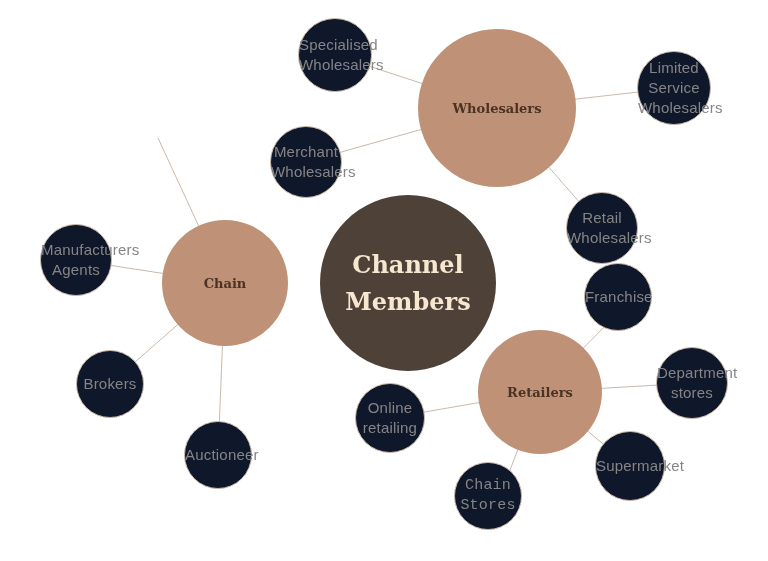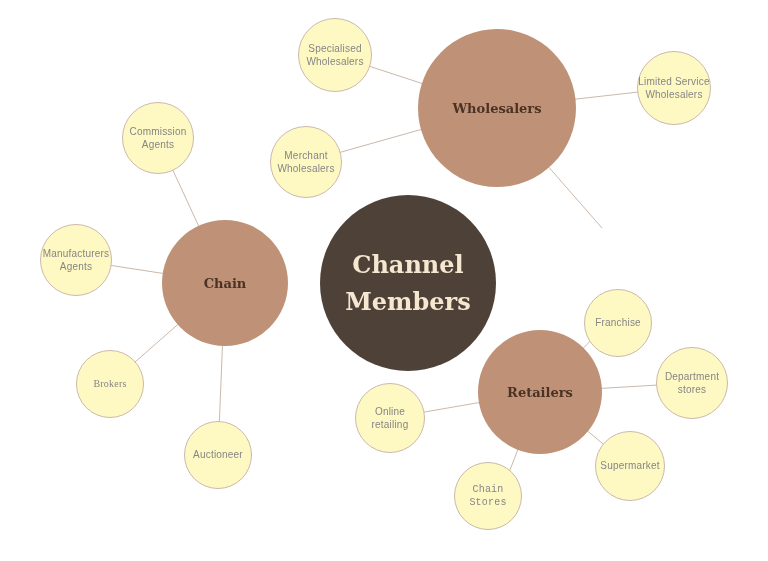--- a/index.html
+++ b/index.html
@@ -8,24 +8,24 @@
     background:var(--bg,#ffffff);
     font-family:"Liberation Sans",sans-serif;
   }
   #connectors{position:absolute;left:0;top:0;}
   .node{
     position:absolute;border-radius:50%;
     display:flex;align-items:center;justify-content:center;
     text-align:center;box-sizing:border-box;
   }
   .satellite{
-    background:#fef9c3;
+    background:#0f172a;
     border:1px solid var(--satellite-border,#cbb9aa);
     color:var(--satellite-text,#858585);
-    font-size:10px;line-height:1.32;letter-spacing:.2px;
+    font-size:15px;line-height:1.32;letter-spacing:.2px;
   }
   .branch{
     background:var(--branch-fill,#bf9277);
     color:var(--branch-text,#4a3224);
     font-family:"DejaVu Serif","Liberation Serif",serif;
     font-weight:700;font-size:13px;
   }
   .hub{
     background:var(--hub-fill,#4e4138);
     color:var(--hub-text,#f5e7d0);
@@ -56,33 +56,33 @@
     </svg>
 <div class="node satellite" style="left: 298px; top: 18px; width: 74px; height: 74px;">
       <span class="label">Specialised Wholesalers</span>
     </div>
     <div class="node satellite" style="left: 637px; top: 51px; width: 74px; height: 74px;">
       <span class="label">Limited Service Wholesalers</span>
     </div>
     <div class="node satellite" style="left: 270px; top: 126px; width: 72px; height: 72px;">
       <span class="label">Merchant Wholesalers</span>
     </div>
-    <div class="node satellite" style="left: 122px; top: 102px; width: 72px; height: 72px;">
-      <span class="label">Commission Agents</span>
+    <div class="node satellite" style="left: 566px; top: 192px; width: 72px; height: 72px;">
+      <span class="label">Retail Wholesalers</span>
     </div>
     <div class="node satellite" style="left: 40px; top: 224px; width: 72px; height: 72px;">
       <span class="label">Manufacturers Agents</span>
     </div>
-    <div class="node satellite" style="left: 76px; top: 350px; width: 68px; height: 68px; font-family: Liberation Serif, serif;">
+    <div class="node satellite" style="left: 76px; top: 350px; width: 68px; height: 68px;">
       <span class="label">Brokers</span>
     </div>
     <div class="node satellite" style="left: 184px; top: 421px; width: 68px; height: 68px;">
       <span class="label">Auctioneer</span>
     </div>
-    <div class="node satellite" style="left: 584px; top: 289px; width: 68px; height: 68px; text-align: center;">
+    <div class="node satellite" style="left: 584px; top: 263px; width: 68px; height: 68px; text-align: center;">
       <span class="label">Franchise</span>
     </div>
     <div class="node satellite" style="left: 656px; top: 347px; width: 72px; height: 72px;">
       <span class="label">Department stores</span>
     </div>
     <div class="node satellite" style="left: 595px; top: 431px; width: 70px; height: 70px;">
       <span class="label">Supermarket</span>
     </div>
     <div class="node satellite" style="left: 454px; top: 462px; width: 68px; height: 68px; font-family: Liberation Mono, monospace;">
       <span class="label">Chain Stores</span>

